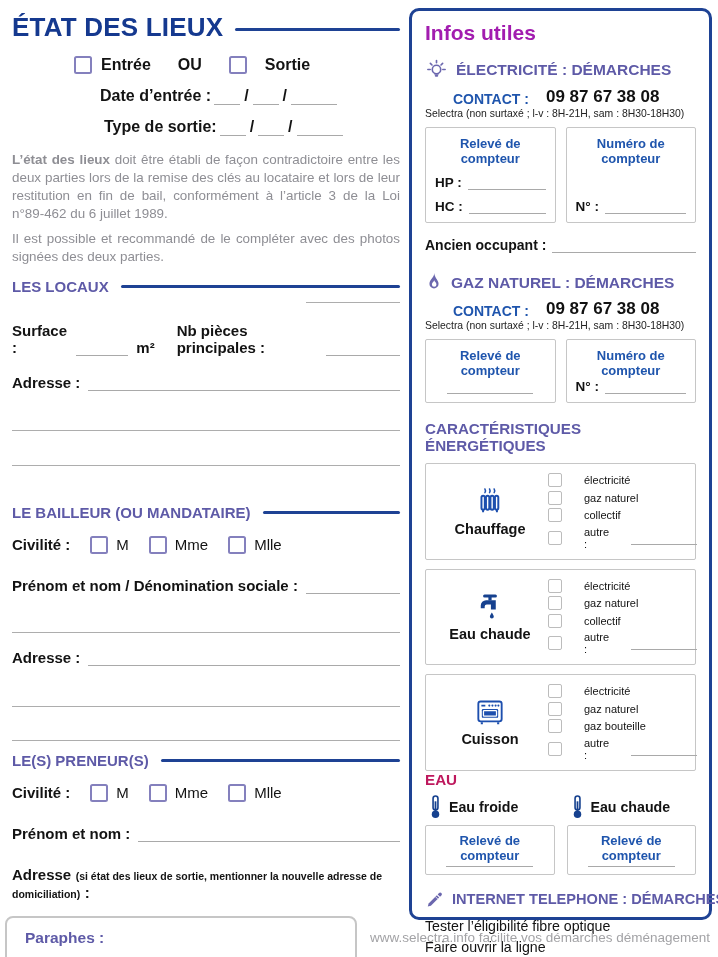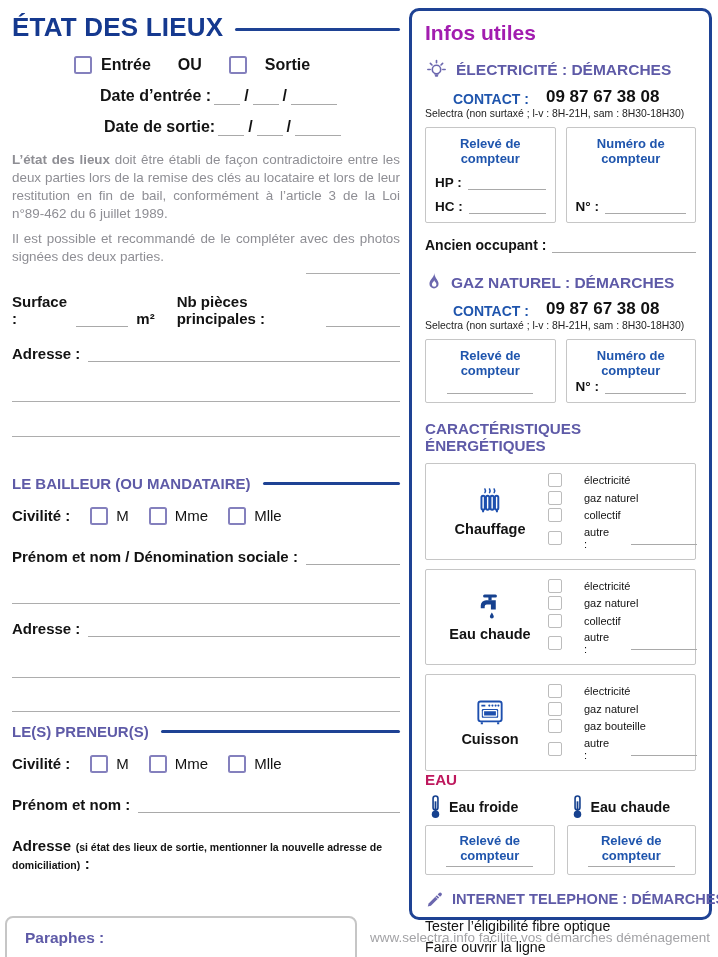--- a/index.html
+++ b/index.html
@@ -96,33 +96,37 @@
   <div class="date-row">
     <span>Date d’entrée :</span>
     <span class="blank" style="width:26px"></span>
     <span class="slash">/</span>
     <span class="blank" style="width:26px"></span>
     <span class="slash">/</span>
     <span class="blank" style="width:46px"></span>
   </div>
 
   <div class="date-row" style="margin-left:92px">
-    <span>Date de sortie:</span>
+    <span>Type de sortie:</span>
     <span class="blank" style="width:26px"></span>
     <span class="slash">/</span>
     <span class="blank" style="width:26px"></span>
     <span class="slash">/</span>
     <span class="blank" style="width:46px"></span>
   </div>
 
   <div class="intro">
     <p><span class="bold">L’état des lieux</span><span> doit être établi de façon contradictoire entre les deux parties lors de la remise des clés au locataire et lors de leur restitution en fin de bail, conformément à l’article 3 de la Loi n°89-462 du 6 juillet 1989.</span></p>
     <p>Il est possible et recommandé de le compléter avec des photos signées des deux parties.</p>
   </div>
 
+  <div class="sec-head" style="margin-top:12px">
+    <span class="sec-title">LES LOCAUX</span>
+    <div class="sec-line"></div>
+  </div>
   <div class="short-line"></div>
 
 
   <div class="surface-row">
     <span class="f-label">Surface :</span>
     <span class="blank" style="width:52px;margin:0 8px"></span>
     <span class="f-label">m²</span>
     <span class="f-label" style="margin-left:22px">Nb pièces principales :</span>
     <span class="blank" style="width:74px;margin-left:6px"></span>
   </div>

